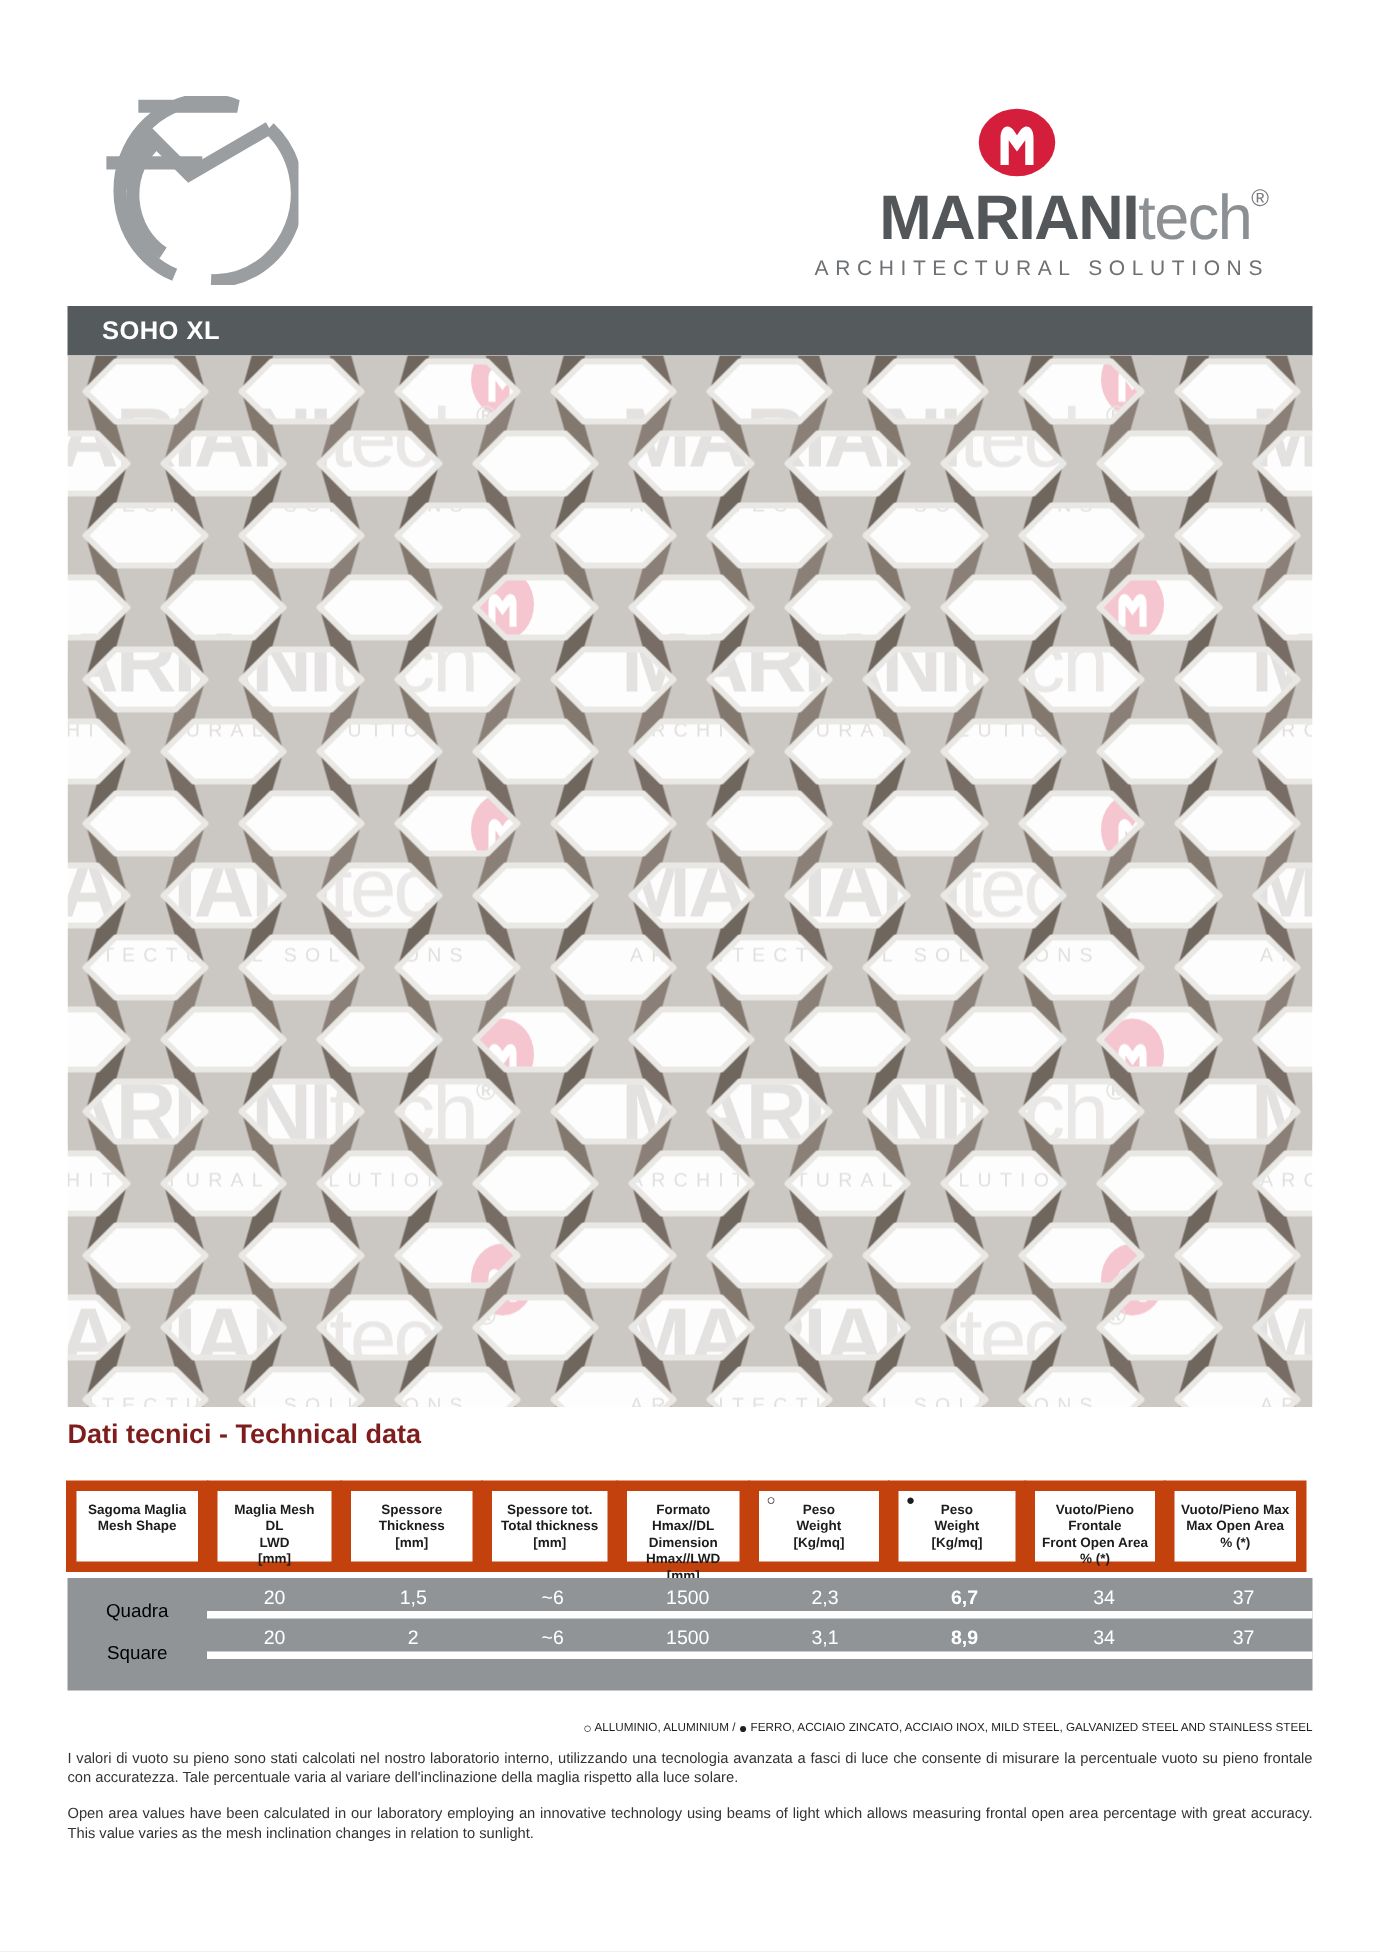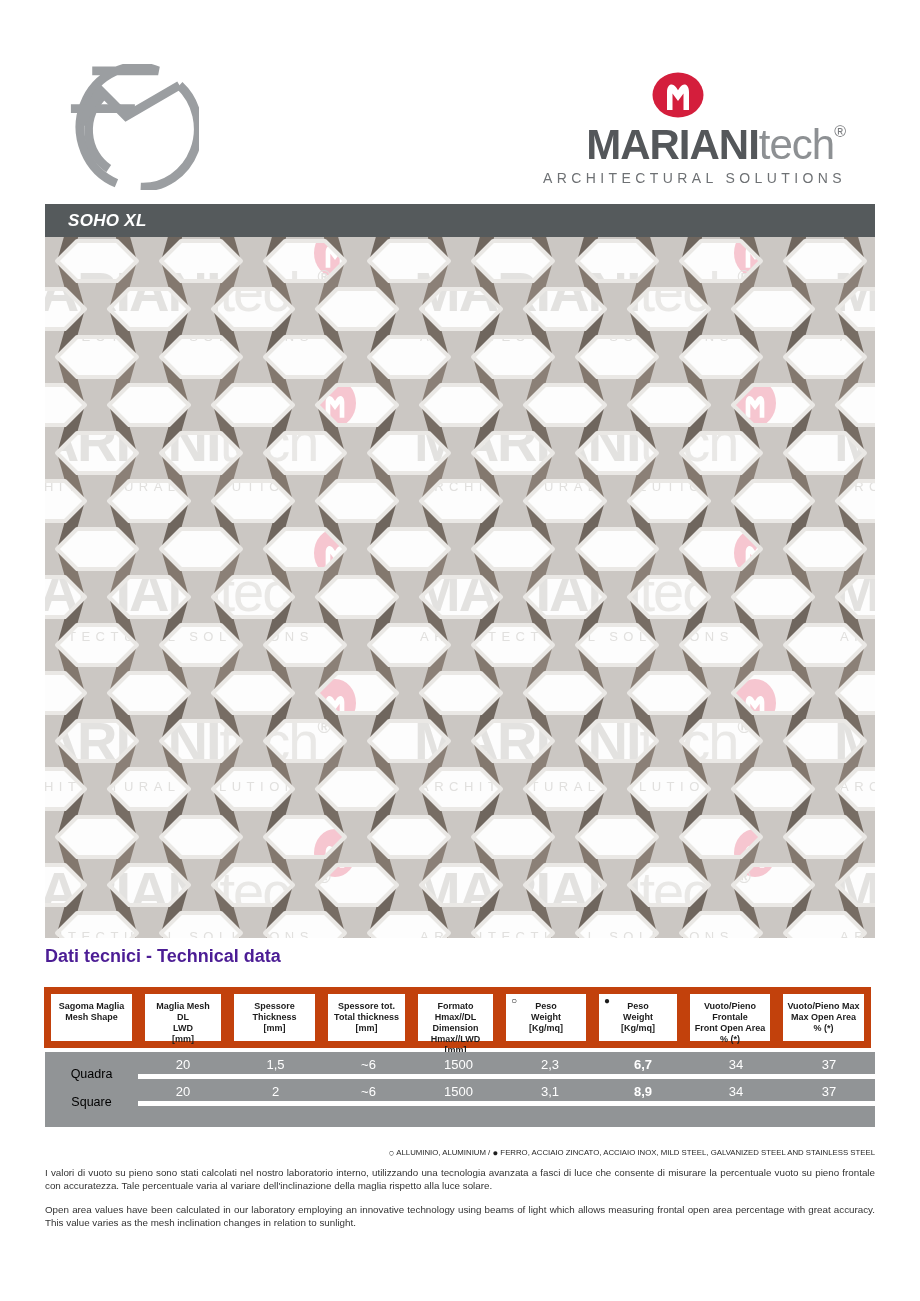--- a/index.html
+++ b/index.html
@@ -11,28 +11,28 @@
   .badge{position:absolute;left:651px;top:71px;width:54px;height:48px;}
   .wordmark{position:absolute;top:124px;right:74px;white-space:nowrap;
             font-size:42px;font-weight:bold;letter-spacing:-1px;color:#54575a;line-height:1;}
   .wordmark .tech{font-weight:normal;color:#8d9093;letter-spacing:-1px;}
   .wordmark .reg{font-size:16px;font-weight:normal;color:#77797c;vertical-align:22px;letter-spacing:0;}
   .tagline{position:absolute;top:170px;right:74px;font-size:14px;letter-spacing:4.4px;
            color:#6e7174;white-space:nowrap;}
 
   
   .soho-bar{position:absolute;left:45px;top:204px;width:830px;height:33px;background:#555a5c;
-            box-sizing:border-box;display:flex;align-items:center;padding-left:23px;font-style:italic;}
+            box-sizing:border-box;display:flex;align-items:center;padding-left:23px;}
   .soho-bar span{color:#ffffff;font-size:17px;font-weight:bold;letter-spacing:0.3px;}
 
   
   .mesh{position:absolute;left:45px;top:237px;width:830px;height:701px;}
 
   
-  .section-title{position:absolute;left:45px;top:946px;font-size:18px;font-weight:bold;color:#4c1d95;}
+  .section-title{position:absolute;left:45px;top:946px;font-size:18px;font-weight:bold;color:#7f1d1d;}
 
   
   .thead{position:absolute;left:44px;top:987px;display:flex;}
   .th{box-sizing:border-box;border:7px solid #c2410c;height:61px;position:relative;
       font-size:9px;font-weight:bold;line-height:11px;text-align:center;color:#1c1c1c;
       padding-top:7px;white-space:pre-line;}
   .th + .th{margin-left:-1px;}
   .c1{width:95px;}.c2{width:90px;text-align:center;}.c3{width:95px;}.c4{width:91px;}.c5{width:89px;text-align:center;}
   .c6{width:94px;}.c7{width:92px;}.c8{width:94px;}.c9{width:95px;}
   .cell-marker{position:absolute;top:2px;left:5px;font-size:10px;font-weight:normal;line-height:10px;}

